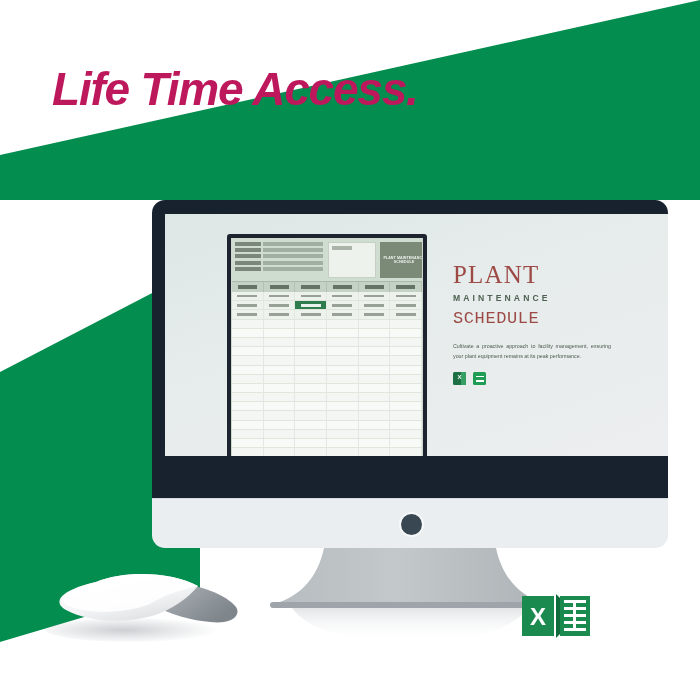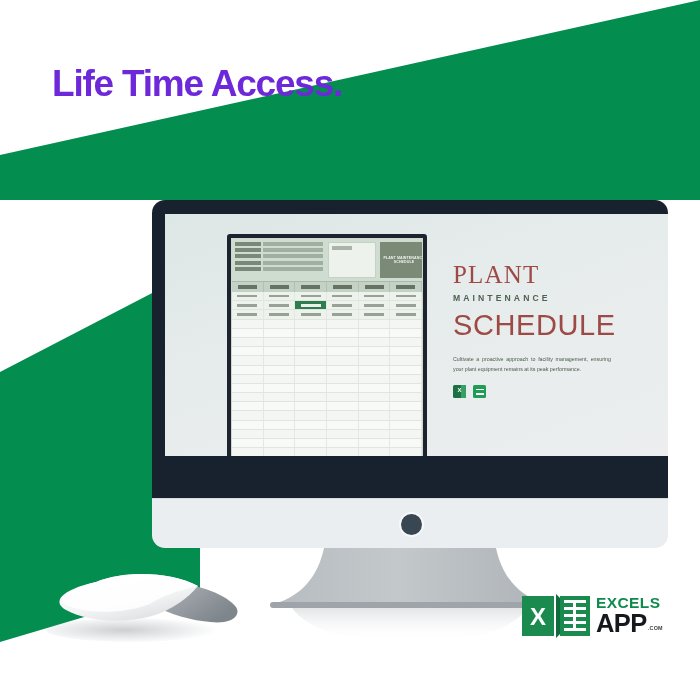--- a/index.html
+++ b/index.html
@@ -25,23 +25,24 @@
     clip-path: polygon(0px 82px, 158px 0px, 200px 0px, 200px 300px, 175px 300px, 0px 352px);
   }
 
   
   #headline-block { position:absolute; left:52px; top:58px; width:560px; }
   #headline-sub {
     font-size:23.5px; color:#0e7a46; letter-spacing:-0.1px;
     line-height:1.1; white-space:nowrap;
   }
   #headline-main {
-    font-size:37px; font-weight:bold; color:#6d28d9;
+    font-size:46px; font-weight:bold; color:#be185d;
     letter-spacing:-1.2px; line-height:1.15; margin-top:5px;
     white-space:nowrap;
+    font-style:italic;
   }
 
   
   #monitor { position:absolute; left:152px; top:200px; width:516px; height:348px; }
   #monitor-bezel {
     position:absolute; left:0; top:0; width:516px; height:298px;
     background:#18212e; border-radius:13px 13px 0 0;
   }
   #monitor-screen {
     position:absolute; left:13px; top:14px; right:0; height:242px;
@@ -106,21 +107,21 @@
   .sheet-row .cell i { display:block; height:2.6px; width:66%; background:#5d6a5c; opacity:.6; }
   .sheet-row.filled { background:#edf2ec; }
   .sheet-row.alt { background:#f7faf6; }
   .sheet-row .cell.hl { background:#2f7d4f; }
   .sheet-row .cell.hl i { background:#ffffff; opacity:.9; }
 
   
   #promo { position:absolute; left:288px; top:48px; width:180px; }
   #promo-l1 { font-family:"Liberation Serif", serif; font-size:25px; color:#9d4a46; letter-spacing:1.2px; line-height:1; }
   #promo-l2 { font-size:8.6px; color:#4e6152; letter-spacing:3.1px; margin:6px 0 7px; font-weight:bold; }
-  #promo-l3 { font-family:Liberation Sans, sans-serif; font-size:29px; color:#9d4a46; letter-spacing:.6px; line-height:1.08; }
+  #promo-l3 { font-family:Liberation Mono, monospace; font-size:17px; color:#9d4a46; letter-spacing:.6px; line-height:1.08; }
   #promo-l4 { font-family:"Liberation Serif", serif; font-size:25px; color:#9d4a46; letter-spacing:.6px; line-height:1.08; }
   #promo-desc {
     margin-top:14px; font-size:5.3px; line-height:1.75; color:#4a5a4c;
     text-align:justify; width:158px; filter:blur(.22px);
   }
   #promo-icons { margin-top:11px; display:flex; gap:7px; }
   .app-icon { width:13px; height:13px; border-radius:1.5px; position:relative; }
   #icon-excel { background:#1d7044; }
   #icon-excel span { position:absolute; left:0; right:0; top:2px; text-align:center; font-size:6px; color:#fff; font-weight:bold; line-height:1; }
   #icon-excel .pane { position:absolute; right:0; top:0; bottom:0; width:5px; background:#36a064; }
@@ -494,22 +495,15 @@
         <g fill="#ffffff">
           <rect x="44" y="8" width="22" height="3"></rect>
           <rect x="44" y="15" width="22" height="3"></rect>
           <rect x="44" y="22" width="22" height="3"></rect>
           <rect x="44" y="29" width="22" height="3"></rect>
           <rect x="44" y="36" width="22" height="3"></rect>
           <rect x="53" y="8" width="3" height="31"></rect>
         </g>
       </svg>
     </div>
-    <div id="logo-text">
-      <div id="logo-excels">EXCELS</div>
-      <div id="logo-app-row">
-        <div id="logo-app">APP</div>
-        <div id="logo-dotcom">.COM</div>
-      </div>
-    </div>
   </div>
 
 </div>
 
 </body></html>

